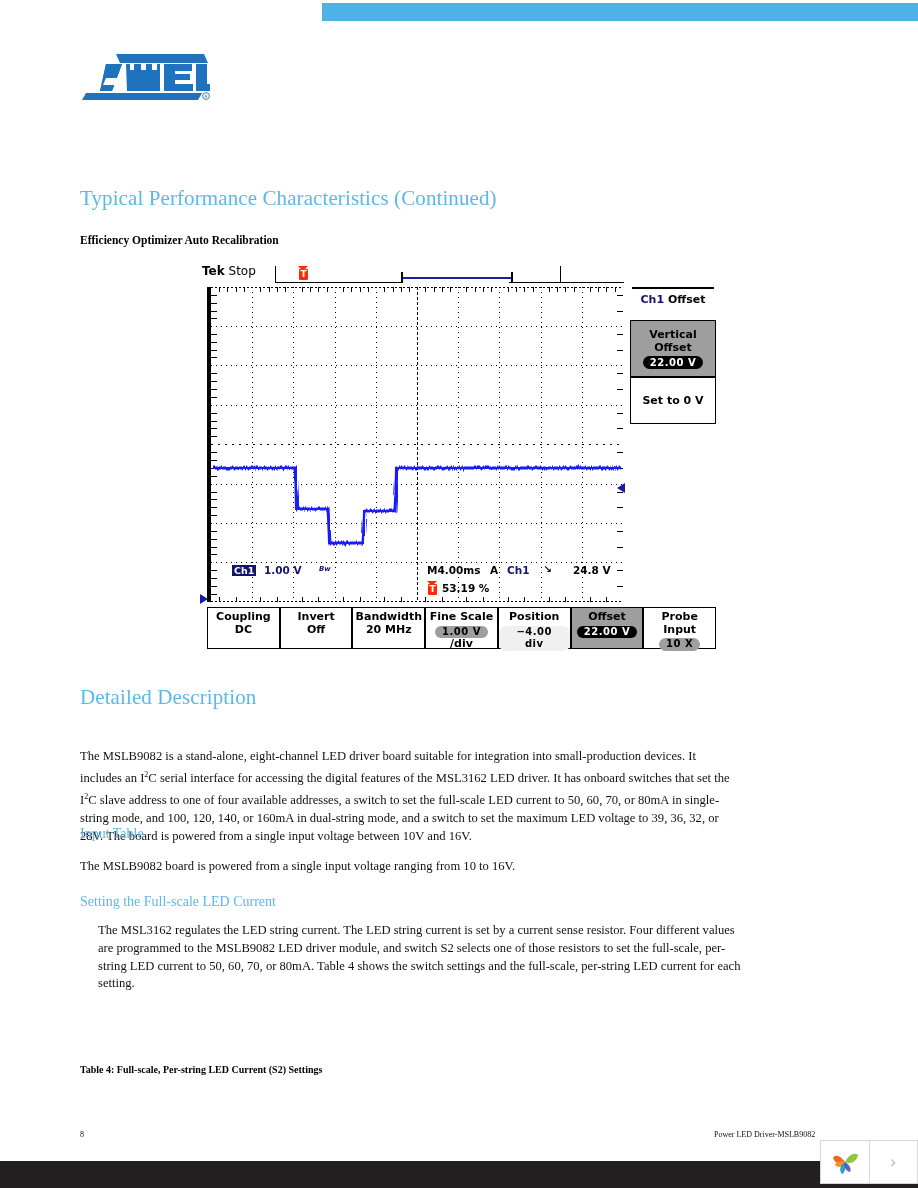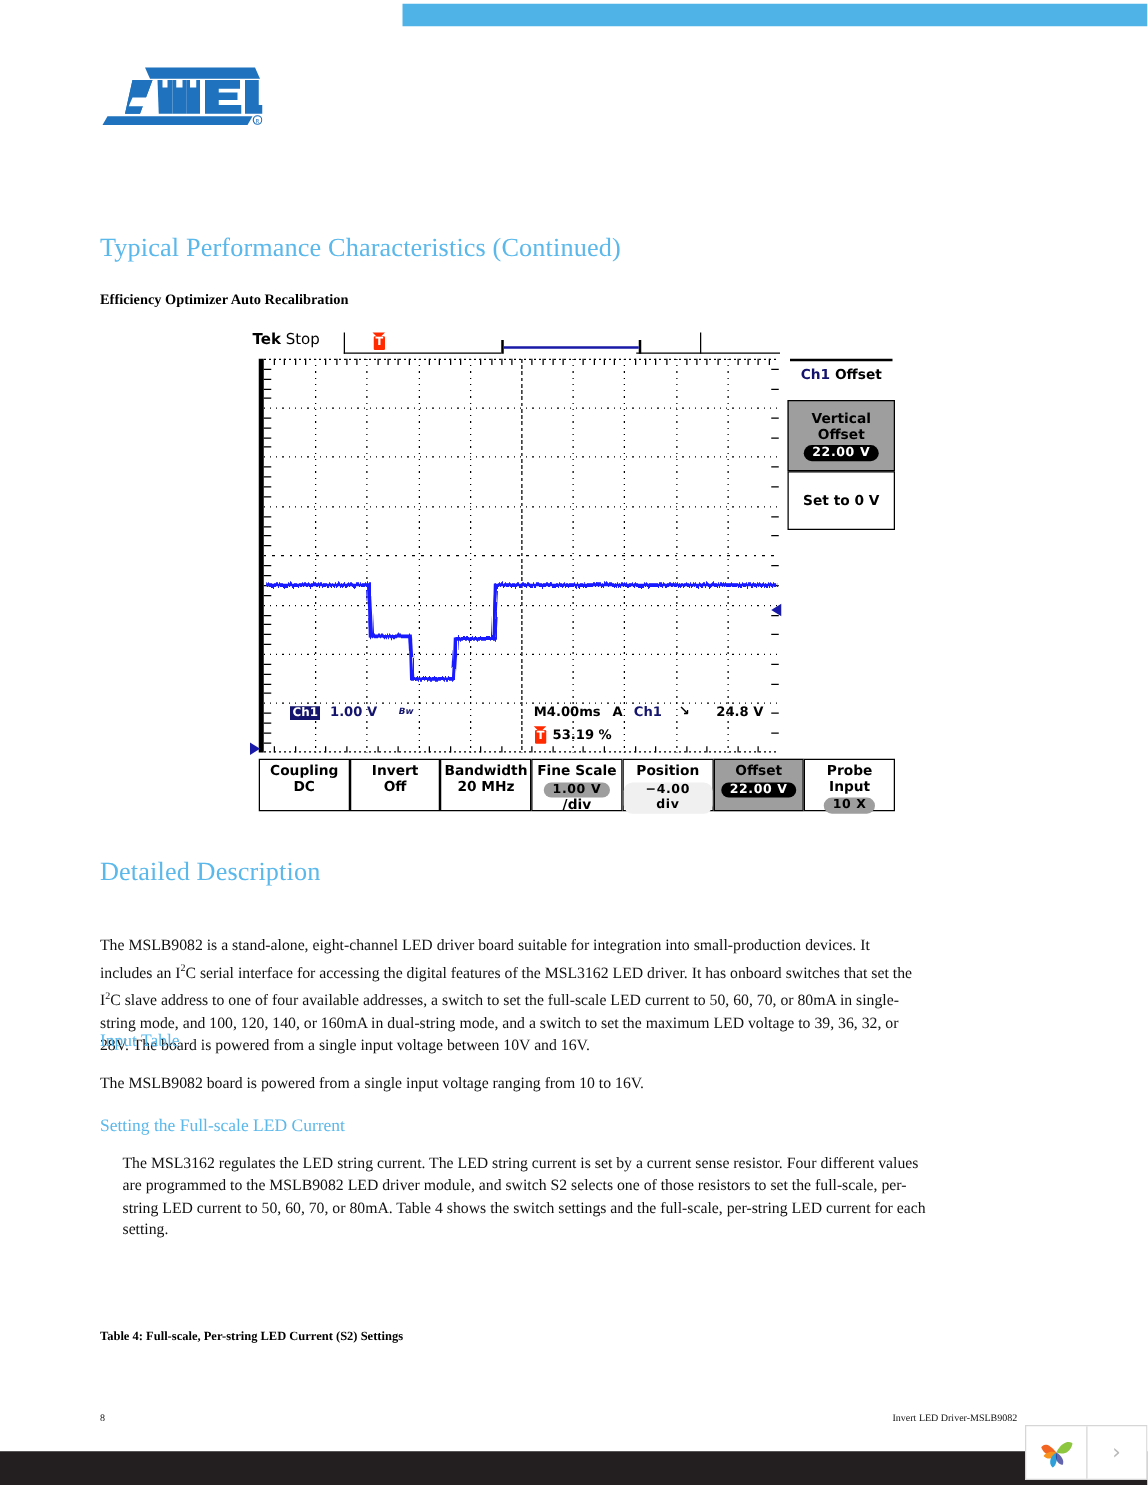--- a/index.html
+++ b/index.html
@@ -487,21 +487,21 @@
 
 <div class="h2-blue" style="left:80px; top:894px;">Setting the Full-scale LED Current</div>
 
 <div class="para" style="left:80px; top:922px; width:655px;margin-left:18px;">
   <span>The MSL3162 regulates the LED string current.  The LED string current is set by a current sense resistor.  Four different values are programmed to the MSLB9082 LED driver module, and switch S2 selects one of those resistors to set the full-scale, per-string LED current to 50, 60, 70, or 80mA.  Table 4 shows the switch settings and the full-scale, per-string LED current for each setting.</span>
 </div>
 
 <div class="h-bold" style="left:80px; top:1064px; font-size:10px;">Table 4: Full-scale, Per-string LED Current (S2) Settings</div>
 
 <div class="footer-line" style="left:80px; top:1130px;">8</div>
-<div class="footer-line" style="left:714px; top:1130px;">Invert LED Driver-MSLB9082</div>
+<div class="footer-line" style="left:714px; top:1130px;">Power LED Driver-MSLB9082</div>
 
 <div class="dark-band"></div>
 
 <div class="widget">
   <div class="half">
     <svg width="30" height="30" viewBox="0 0 30 30">
       <path d="M15 15 C 20 5, 27 6, 28 8 C 26 16, 20 17, 15 15 Z" fill="#8dc63f"></path>
       <path d="M15 15 C 8 6, 4 9, 3 11 C 6 18, 12 18, 15 15 Z" fill="#f26522"></path>
       <path d="M15 15 C 11 13, 5 16, 5 18 C 9 22, 14 19, 15 15 Z" fill="#f7941e"></path>
       <path d="M15 15 C 17 20, 14 27, 12 27 C 8 23, 11 17, 15 15 Z" fill="#2e9fd8"></path>

